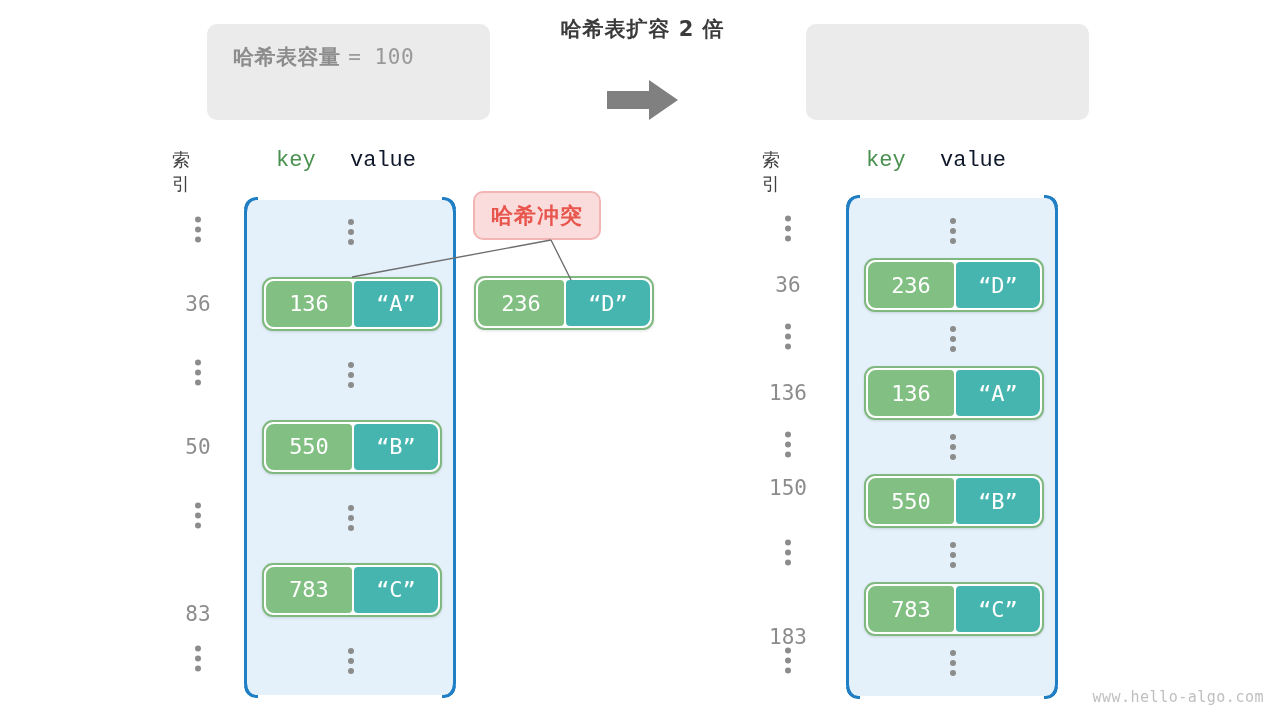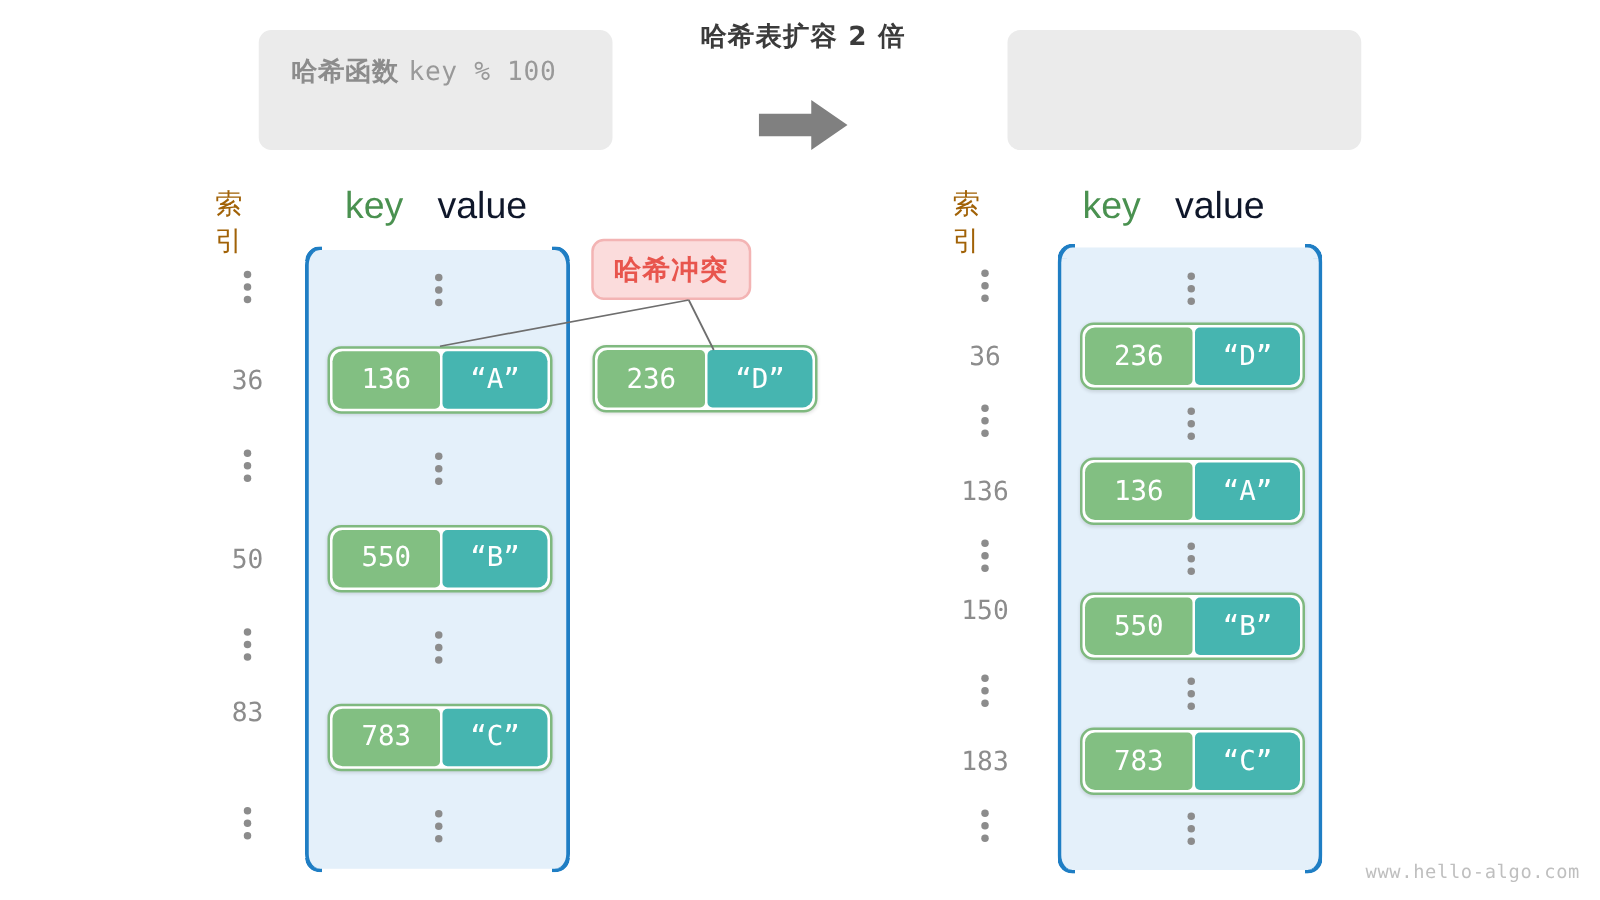--- a/index.html
+++ b/index.html
@@ -67,28 +67,28 @@
   .table-block { position: absolute; top: 140px; }
   #block-left  { left: 160px; }
   #block-right { left: 750px; }
 
   .col-header {
     position: relative;
     height: 46px;
   }
   .hdr-index {
     position: absolute;
+    font-size: 18px;
+    color: #404040;
+    font-family: "DejaVu Sans", "Liberation Sans", sans-serif;
+  }
+  .hdr-key, .hdr-value {
+    position: absolute;
     font-size: 22px;
-    color: #a16207;
-    font-family: "DejaVu Sans", "Liberation Sans", sans-serif;
-  }
-  .hdr-key, .hdr-value {
-    position: absolute;
-    font-size: 30px;
-    font-family: Liberation Sans, sans-serif;
+    font-family: Liberation Mono, monospace;
   }
   .hdr-key   { color: #4a9150; }
   .hdr-value { color: #0f172a; }
 
   
   .idx-col {
     position: absolute;
     width: 76px;
     text-align: center;
   }
@@ -225,22 +225,22 @@
     color: #bfbfbf;
     font-family: "DejaVu Sans Mono", "Liberation Mono", monospace;
     letter-spacing: 0.5px;
   }
 </style>
 </head>
 <body>
 
 <div class="info-box" id="info-left">
   <div class="info-line">
-    <span>哈希函数</span>
-    <span class="mono">key % 100</span>
+    <span>哈希表容量</span>
+    <span class="mono">= 100</span>
   </div>
 </div>
 
 <div id="center-title">哈希表扩容 2 倍</div>
 <div id="arrow-wrap">
   <svg width="72" height="44" viewBox="0 0 72 44">
     <polygon points="0,13 42,13 42,2 71,22 42,42 42,31 0,31" fill="#808080"></polygon>
   </svg>
 </div>
 
@@ -253,21 +253,21 @@
     <span class="hdr-key" style="left:116px; top:8px;">key</span>
     <span class="hdr-value" style="left:190px; top:8px;">value</span>
   </div>
 
   <div class="idx-col" id="idx-col-left" style="left: 0px; top: 0px;">
       <div class="idx-cell" style="top: 92px;"><span class="dots"><i></i><i></i><i></i></span></div>
       <div class="idx-cell" style="top: 163.5px;">36</div>
       <div class="idx-cell" style="top: 235px;"><span class="dots"><i></i><i></i><i></i></span></div>
       <div class="idx-cell" style="top: 306.5px;">50</div>
       <div class="idx-cell" style="top: 378px;"><span class="dots"><i></i><i></i><i></i></span></div>
-      <div class="idx-cell" style="top: 430px;">83</div>
+      <div class="idx-cell" style="top: 474px;">83</div>
       <div class="idx-cell" style="top: 521px;"><span class="dots"><i></i><i></i><i></i></span></div>
     </div>
   <div class="bucket" id="bucket-left" style="left: 84px; top: 60px; width: 212px; height: 495px;"></div>
   <div id="rows-left">
       <div class="dots-cell" style="left: 102px; width: 178px; top: 92px; height: 22px;">
         <span class="dots">
           <i></i>
           <i></i>
           <i></i>
         </span>
@@ -328,21 +328,21 @@
   </div>
 
   <div class="idx-col" id="idx-col-right" style="left: 0px; top: 0px;">
       <div class="idx-cell" style="top: 91px;"><span class="dots"><i></i><i></i><i></i></span></div>
       <div class="idx-cell" style="top: 145px;">36</div>
       <div class="idx-cell" style="top: 199px;"><span class="dots"><i></i><i></i><i></i></span></div>
       <div class="idx-cell" style="top: 253px;">136</div>
       <div class="idx-cell" style="top: 307px;"><span class="dots"><i></i><i></i><i></i></span></div>
       <div class="idx-cell" style="top: 348px;">150</div>
       <div class="idx-cell" style="top: 415px;"><span class="dots"><i></i><i></i><i></i></span></div>
-      <div class="idx-cell" style="top: 469px;">183</div>
+      <div class="idx-cell" style="top: 497px;">183</div>
       <div class="idx-cell" style="top: 523px;"><span class="dots"><i></i><i></i><i></i></span></div>
     </div>
   <div class="bucket" id="bucket-right" style="left: 96px; top: 58px; width: 212px; height: 498px;"></div>
   <div id="rows-right">
       <div class="dots-cell" style="left: 114px; width: 178px; top: 91px; height: 22px;">
         <span class="dots">
           <i></i>
           <i></i>
           <i></i>
         </span>

